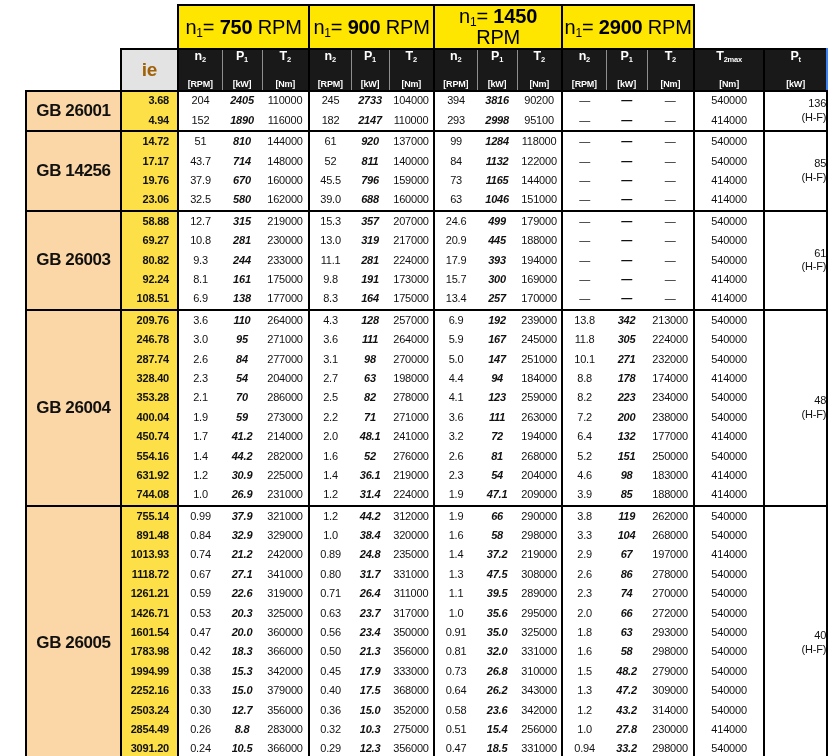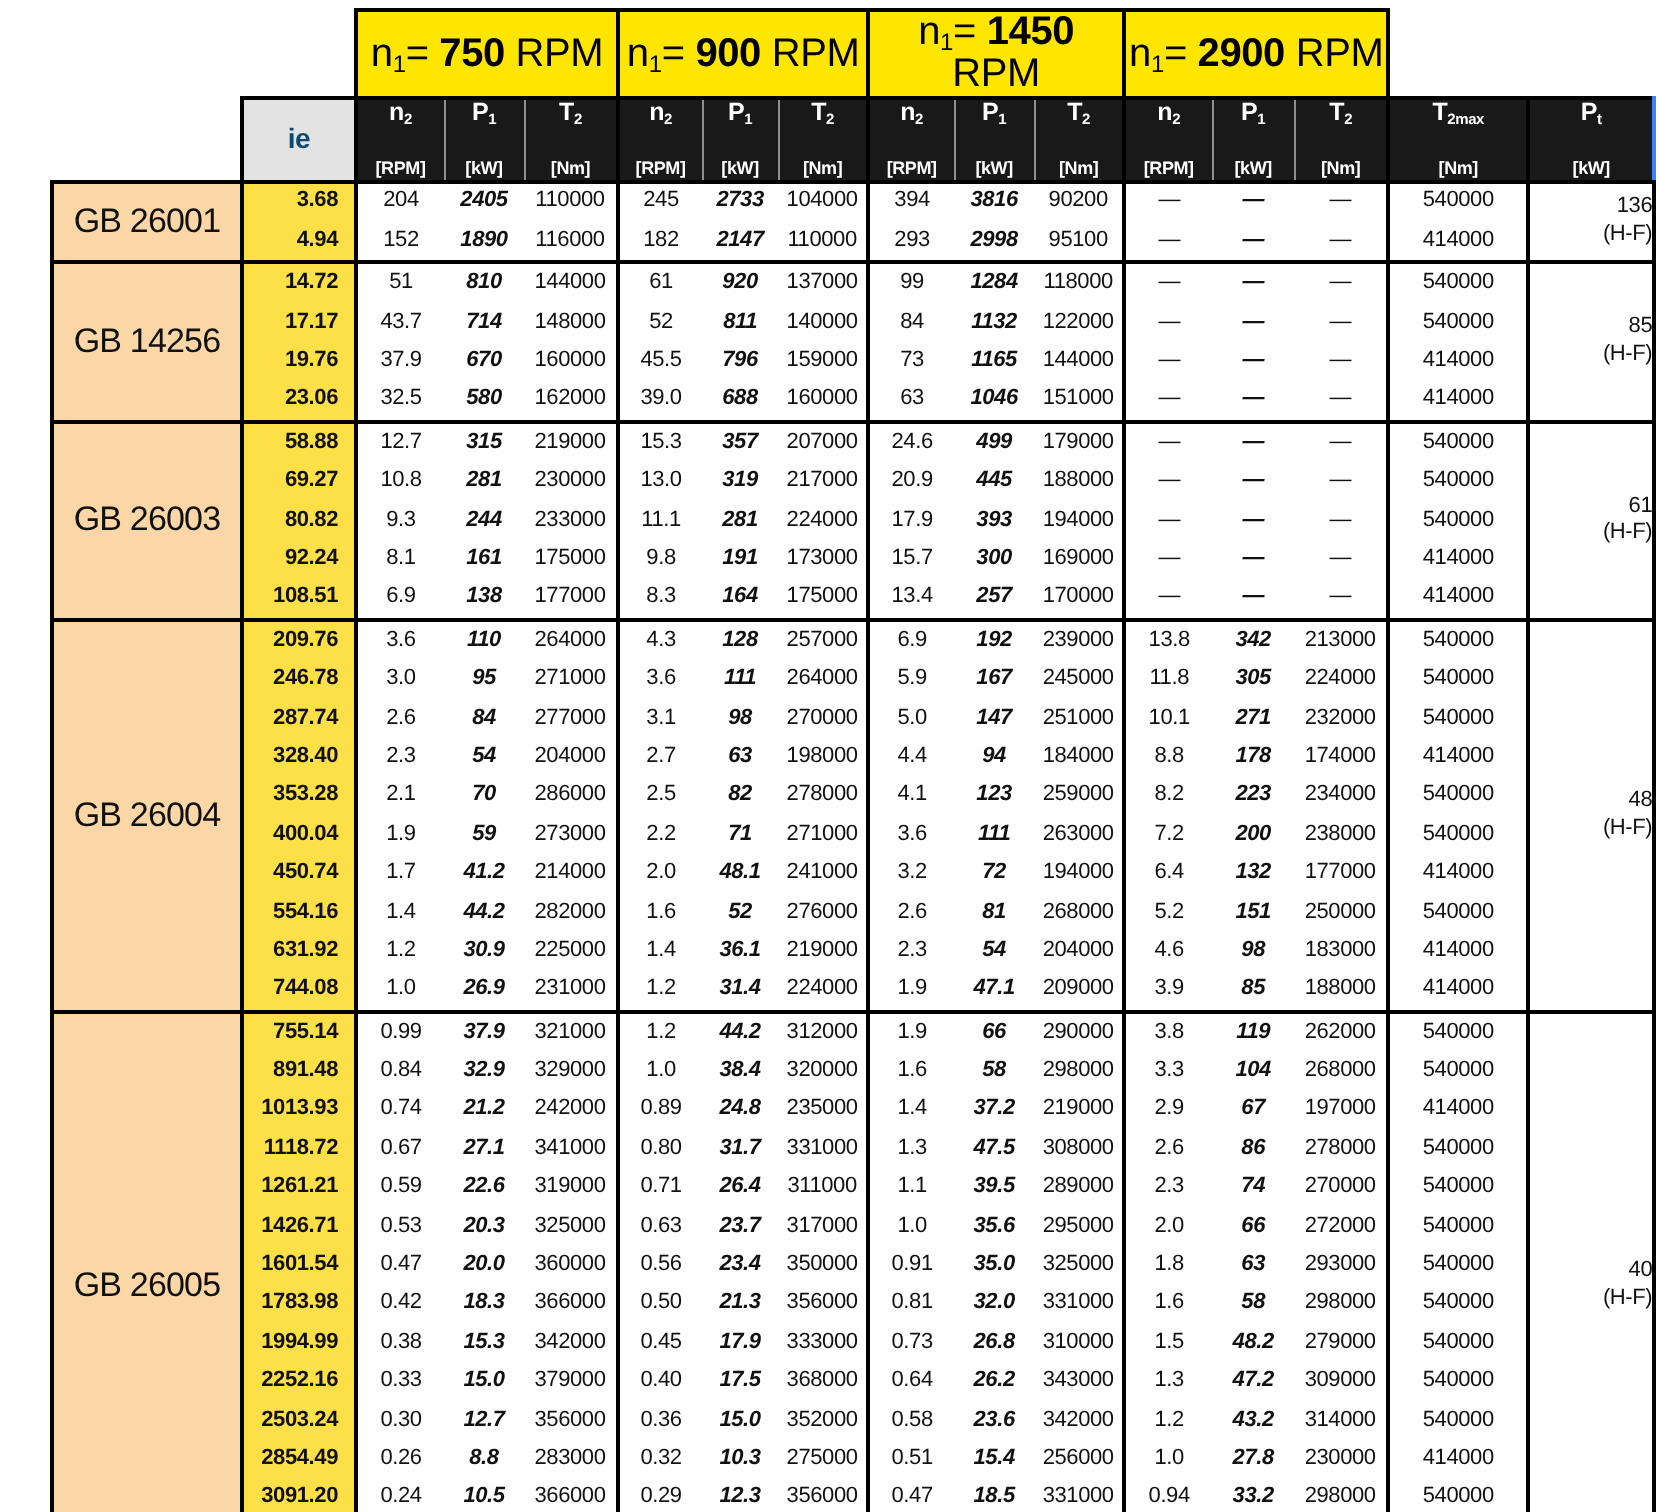--- a/index.html
+++ b/index.html
@@ -15,25 +15,25 @@
   td.yellow b{font-weight:800;}
   td.yellow sub{font-size:0.6em;position:relative;top:0.28em;line-height:0;vertical-align:baseline;}
   
   tr.sub-row td.hd{background:#191919;color:#fff;height:32px;border-top:2px solid #000;border-bottom:2px solid #000;}
   td.sh{border-left:1px solid #8f8f8f;}
   td.sh-first{border-left:2px solid #000;}
   td.hd-last{border-right:2px solid #3b82f6;}
   .sh-main{font-size:12.5px;font-weight:700;}
   .sh-main sub{font-size:0.6em;position:relative;top:0.3em;line-height:0;vertical-align:baseline;}
   .sh-unit{font-size:9px;font-weight:700;margin-top:17px;}
-  td.ie-head{background:#e3e3e3;color:#0c4a6e;font-weight:700;font-size:14px;border:2px solid #000;margin-top:34px;}
+  td.ie-head{background:#e3e3e3;color:#a16207;font-weight:700;font-size:19px;border:2px solid #000;margin-top:34px;}
   
   tbody{border-top:2px solid #000;border-bottom:2px solid #000;}
   tbody td{height:19.4px;}
-  td.c-label{background:#fbd7a7;font-weight:400;font-size:17px;letter-spacing:-0.4px;
+  td.c-label{background:#fbd7a7;font-weight:700;font-size:17px;letter-spacing:-0.4px;
              border-left:2px solid #000;border-right:2px solid #000;}
   td.c-ie{background:#fde047;font-weight:700;text-align:right;padding-right:8px;
           border-right:2px solid #000;font-size:11px;}
   td.p1{font-weight:700;font-style:italic;}
   td.gend{border-right:2px solid #000;}
   td.c-t2max{border-right:2px solid #000;}
   td.c-pt{border-right:2px solid #000;font-size:11px;}
   td.c-pt div{line-height:1.25;text-align:right;}
 </style>
 </head>

